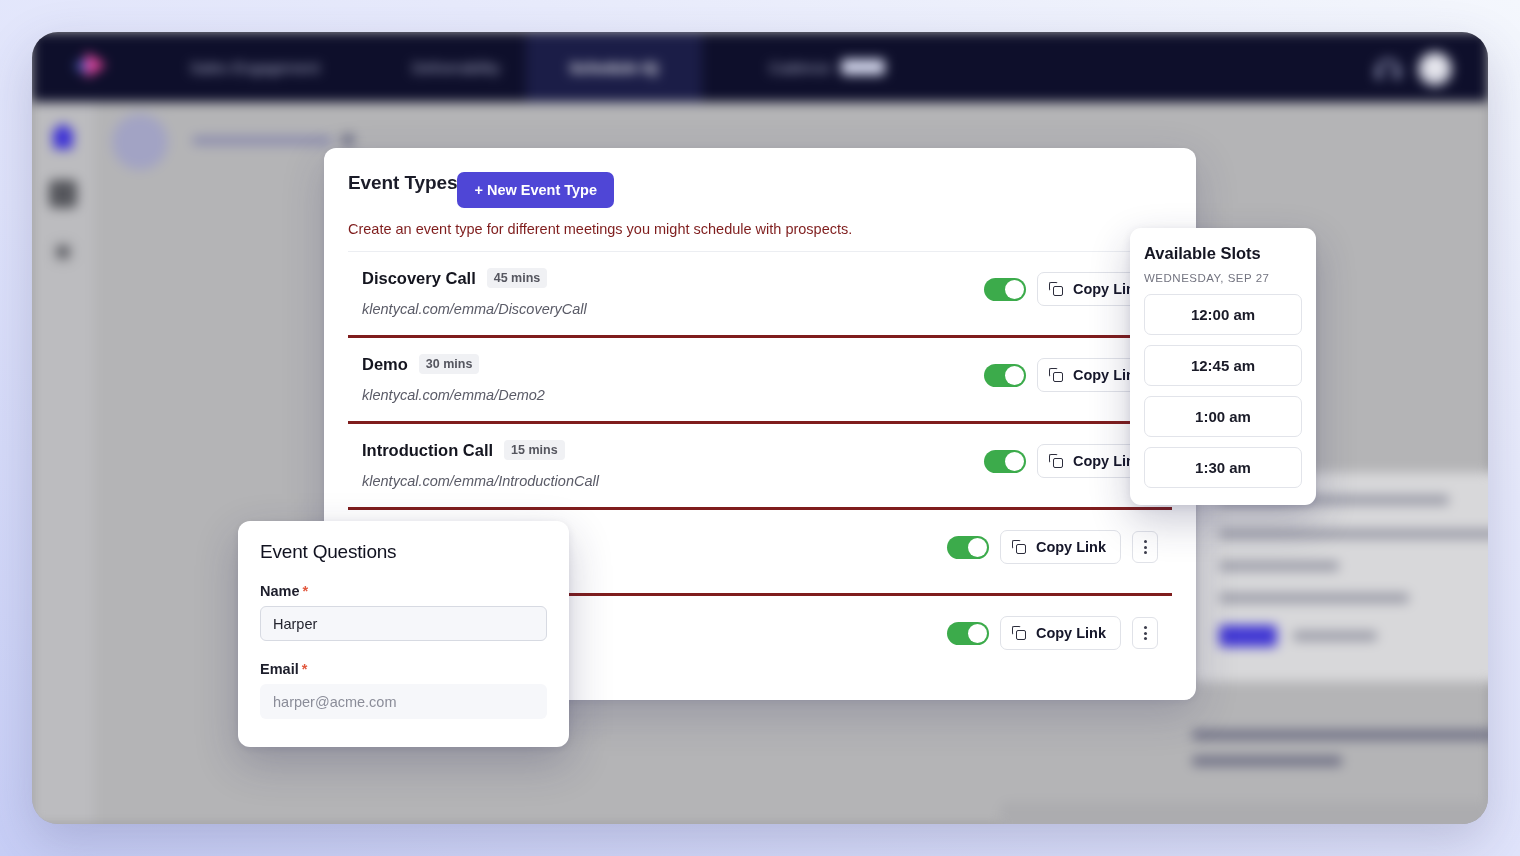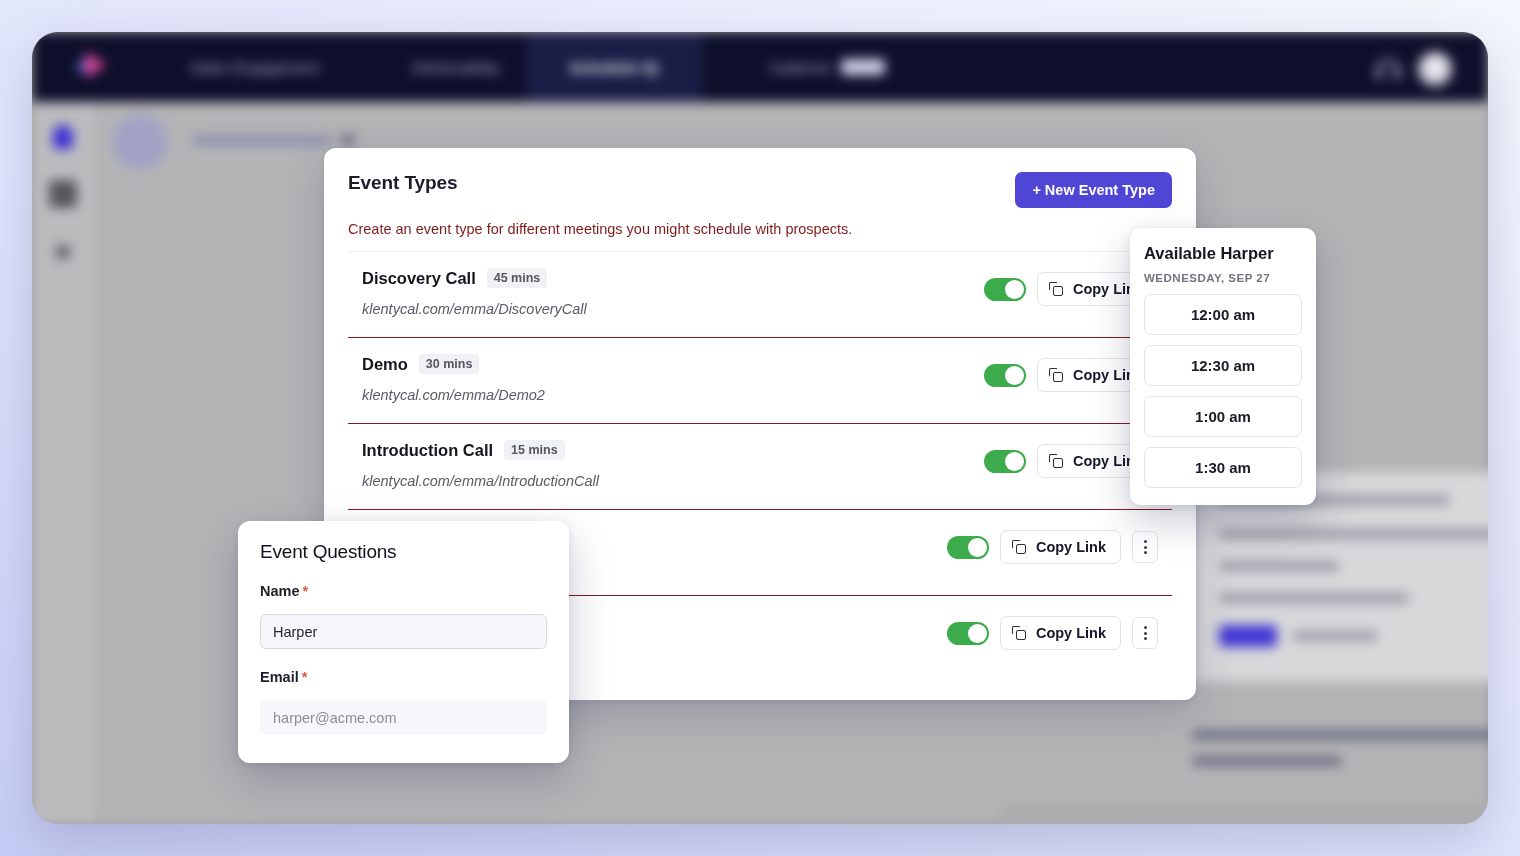--- a/index.html
+++ b/index.html
@@ -123,35 +123,35 @@
   }
 
   
   .events-card {
     position: absolute; left: 324px; top: 148px; width: 872px;
     background: #ffffff; border-radius: 12px;
     box-shadow: 0 14px 44px rgba(40,40,90,.20), 0 2px 8px rgba(40,40,90,.08);
     padding: 24px 24px 18px 24px;
     overflow: hidden;
   }
-  .events-head { display: flex; align-items: flex-start; justify-content: space-between; }
+  .events-head { display: flex; align-items: flex-start; }
   .events-title { font-size: 19px; font-weight: 700; color: #1b1c29; letter-spacing: -.1px; }
   .new-event-btn {
     background: #4f46d6; color: #fff; border: none;
     font-family: inherit; font-size: 14.5px; font-weight: 700;
     padding: 10px 17px; border-radius: 7px; cursor: pointer;
     white-space: nowrap;
   }
   .events-sub { margin-top: 13px; font-size: 14.5px; color: #7f1d1d; }
 
   .event-list { margin-top: 14px; border-top: 1px solid #eceef2; }
   .event-row {
     display: flex; align-items: flex-start; justify-content: space-between;
     padding: 16px 14px 18px 14px;
-    border-bottom: 1px solid #7f1d1d;
+    border-bottom: 3px solid #7f1d1d;
     min-height: 86px;
   }
   .event-row:last-child { border-bottom: none; }
   .event-meta { min-width: 0; }
   .event-title-line { display: flex; align-items: center; gap: 11px; }
   .event-name { font-size: 16.5px; font-weight: 700; color: #14151f; }
   .event-dur {
     font-size: 12.5px; font-weight: 700; color: #55565f;
     background: #f0f1f4; border-radius: 4px; padding: 3px 7px;
   }
@@ -188,21 +188,21 @@
 
   
   .slots-card {
     position: absolute; left: 1130px; top: 228px; width: 186px;
     background: #fff; border-radius: 11px;
     box-shadow: 0 16px 40px rgba(35,35,80,.24), 0 2px 8px rgba(35,35,80,.10);
     padding: 16px 14px 17px 14px;
   }
   .slots-title { font-size: 16.5px; font-weight: 700; color: #151623; }
   .slots-date {
-    margin-top: 9px; font-size: 11.5px; font-weight: 700;
+    margin-top: 9px; font-size: 11.5px; font-weight: 400;
     letter-spacing: .5px; color: #737480;
   }
   .slot-btn {
     margin-top: 10px; width: 100%; height: 41px;
     background: #fff; border: 1px solid #e2e4ea; border-radius: 7px;
     font-family: inherit; font-size: 15px; font-weight: 700; color: #1a1b28;
     cursor: pointer; display: flex; align-items: center; justify-content: center;
   }
 
   
@@ -211,21 +211,21 @@
     background: #fff; border-radius: 12px;
     box-shadow: 0 16px 44px rgba(35,35,80,.24), 0 2px 8px rgba(35,35,80,.10);
     padding: 20px 22px 28px 22px;
   }
   .questions-title { font-size: 19px; font-weight: 400; color: #111220; letter-spacing: -.2px; }
   .field-label {
     margin-top: 20px; font-size: 14.5px; font-weight: 700; color: #1d1e2b;
   }
   .req { color: #e2593f; font-weight: 700; margin-left: 3px; }
   .text-input {
-    margin-top: 15px; width: 100%; height: 35px;
+    margin-top: 7px; width: 100%; height: 35px;
     border-radius: 6px; padding: 0 12px;
     font-family: inherit; font-size: 14.5px;
     background: #f6f7fa; border: 1px solid #d7dae2; color: #24252f;
   }
   .text-input.plain { border-color: transparent; background: #f6f7fa; color: #24252f; }
   .text-input::placeholder { color: #8b8d99; }
 </style>
 </head>
 <body>
 
@@ -417,24 +417,24 @@
             <i></i>
             <i></i>
           </button>
       </div>
     </div>
 
   </div>
 </div>
 
 <div class="slots-card">
-  <div class="slots-title">Available Harper</div>
+  <div class="slots-title">Available Slots</div>
   <div class="slots-date">WEDNESDAY, SEP 27</div>
   <button class="slot-btn">12:00 am</button>
-  <button class="slot-btn">12:30 am</button>
+  <button class="slot-btn">12:45 am</button>
   <button class="slot-btn">1:00 am</button>
   <button class="slot-btn">1:30 am</button>
 </div>
 
 <div class="questions-card">
   <div class="questions-title">Event Questions</div>
 
   <div class="field-label">
     <span>Name</span><span class="req">*</span>
   </div>

